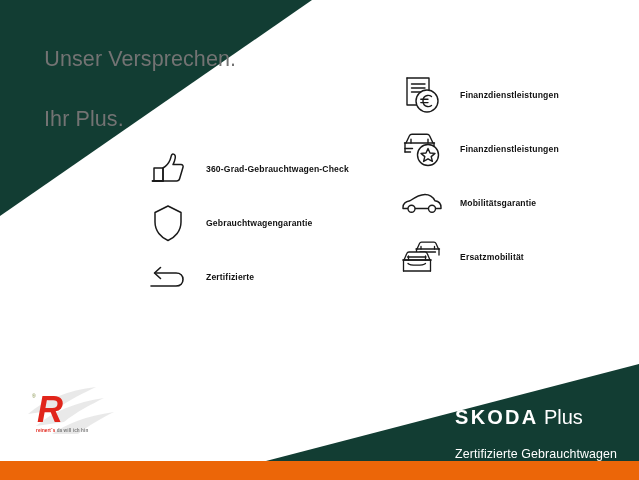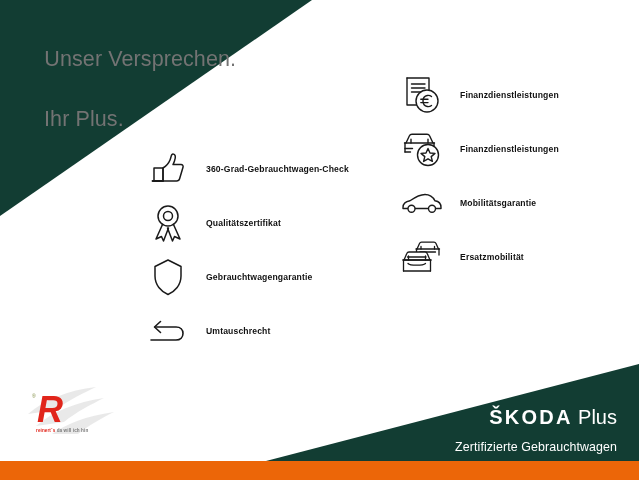--- a/index.html
+++ b/index.html
@@ -119,21 +119,21 @@
     white-space: nowrap;
     letter-spacing: .1px;
   }
   #dealer-logo .tagline b { color: #e1251b; }
 
   #skoda-logo {
     position: absolute;
     right: 22px;
     top: 406px;
     z-index: 6;
-    text-align: right;
+    text-align: left;
     color: #ffffff;
   }
   #skoda-logo .line1 {
     font-size: 20px;
     line-height: 23px;
     font-weight: 400;
     white-space: nowrap;
   }
   #skoda-logo .line1 .brand {
     font-weight: 700;
@@ -142,21 +142,21 @@
   #skoda-logo .line1 .plus {
     font-weight: 400;
     letter-spacing: 0px;
   }
   #skoda-logo .line2 {
     font-size: 12.4px;
     line-height: 16px;
     font-weight: 400;
     letter-spacing: .1px;
     white-space: nowrap;
-    margin-top: 10px;
+    margin-top: 17px;
   }
 </style>
 </head>
 <body>
 
 <div id="stage">
 
   <svg class="shape" viewBox="0 0 639 480" width="639" height="480">
     <rect x="0" y="0" width="639" height="480" fill="#FFFFFF"></rect>
     <polygon points="0,0 312,0 0,216" fill="#123D33"></polygon>
@@ -176,50 +176,39 @@
       <span class="f-icon">
         <svg width="34" height="36" viewBox="0 0 34 36" fill="none" stroke="#1A1A1A" stroke-width="1.5" stroke-linejoin="round" stroke-linecap="round">
           <path d="M3 17 L12 17 L12 30 L3 30 Z"></path>
           <path d="M12 17 C12 17 17 14 19 9 C20.5 5.5 20 3 22 3 C24.5 3 25 6 23.5 10 C22.8 12 22 13.5 22 13.5 L30 13.5 C31.6 13.5 32.5 14.8 32 16.3 L28.6 27.8 C28.2 29.2 27 30 25.6 30 L12 30 Z"></path>
           <path d="M1.5 30 L12 30" stroke-width="1.8"></path>
         </svg>
       </span>
       <span class="f-label">360-Grad-Gebrauchtwagen-Check</span>
     </div>
 
-    <div class="feature">
-      <span class="f-icon">
-        <svg width="34" height="38" viewBox="0 0 34 38" fill="none" stroke="#1A1A1A" stroke-width="1.5" stroke-linejoin="round" stroke-linecap="round">
-          <circle cx="17" cy="12" r="10"></circle>
-          <circle cx="17" cy="12" r="4.5"></circle>
-          <path d="M11.5 20.5 L5 35 L10.5 32.5 L12.5 37 L17.5 24"></path>
-          <path d="M22.5 20.5 L29 35 L23.5 32.5 L21.5 37 L16.5 24"></path>
-        </svg>
-      </span>
-      <span class="f-label">Qualitätszertifikat</span>
-    </div>
 
     <div class="feature">
       <span class="f-icon">
         <svg width="32" height="38" viewBox="0 0 32 38" fill="none" stroke="#1A1A1A" stroke-width="1.5" stroke-linejoin="round" stroke-linecap="round">
           <path d="M16 2 L3 8.5 L3 18 C3 27 9 33.5 16 36.5 C23 33.5 29 27 29 18 L29 8.5 Z"></path>
         </svg>
       </span>
       <span class="f-label">Gebrauchtwagengarantie</span>
     </div>
 
 
     <div class="feature">
       <span class="f-icon">
         <svg width="38" height="26" viewBox="0 0 38 26" fill="none" stroke="#1A1A1A" stroke-width="1.6" stroke-linejoin="round" stroke-linecap="round">
           <path d="M2 22 L27 22 C31.5 22 34 19 34 15.5 C34 12 31.5 9 27 9 L6 9"></path>
           <path d="M11.5 3.5 L5.5 9 L11.5 14.5"></path>
         </svg>
       </span>
-      <span class="f-label">Umtauschrecht</span>
+      <span class="f-label">Zertifizierte</span>
     </div>
 
   </div>
 
   <div class="col" id="col-right">
 
     <div class="feature">
       <span class="f-icon">
         <svg width="38" height="40" viewBox="0 0 38 40" fill="none" stroke="#1A1A1A" stroke-width="1.4" stroke-linejoin="round" stroke-linecap="round">
           <path d="M4 3 L26 3 L26 18"></path>

